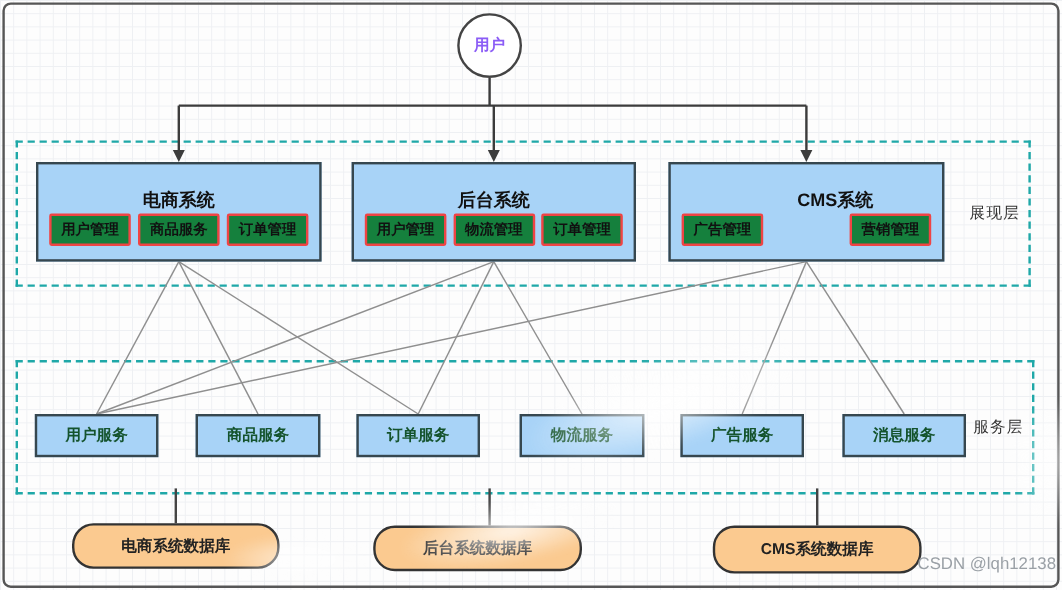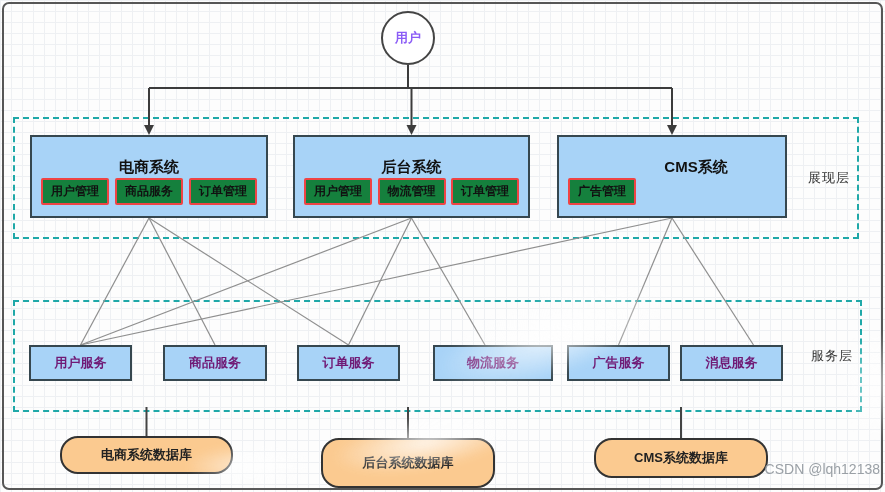--- a/index.html
+++ b/index.html
@@ -21,21 +21,21 @@
   }
   .sysbox{position:absolute;top:135px;height:83px;background:#a8d3f7;border:2px solid #36474f;box-sizing:border-box;z-index:3;}
   .sys-title{margin-top:21px;text-align:center;font-size:15px;font-weight:bold;color:#111;}
   .sys-modules{position:absolute;left:9px;right:9px;bottom:11px;display:flex;justify-content:space-between;}
   .module{
     background:#15803d;border:2px solid #ef4444;border-radius:2px;box-sizing:border-box;
     width:68px;height:27px;line-height:23px;text-align:center;font-size:12px;font-weight:bold;color:#111;white-space:nowrap;
   }
   .svcbox{
     position:absolute;top:345px;height:36px;background:#a8d3f7;border:2px solid #36474f;box-sizing:border-box;
-    display:flex;align-items:center;justify-content:center;font-size:13px;font-weight:bold;color:#701a75;z-index:3;
+    display:flex;align-items:center;justify-content:center;font-size:13px;font-weight:bold;color:#14532d;z-index:3;
   }
   .dbbox{
     position:absolute;background:#fbca90;border:2px solid #333;border-radius:18px;box-sizing:border-box;
     display:flex;align-items:center;justify-content:center;font-size:13px;font-weight:bold;color:#222;z-index:3;
   }
   .smudge{position:absolute;background:radial-gradient(ellipse at center,rgba(255,255,255,.95) 0%,rgba(255,255,255,0) 70%);filter:blur(4px);z-index:4;pointer-events:none;}
   .watermark{position:absolute;right:5px;top:461px;font-size:14px;color:#9aa0a6;z-index:5;}
 </style>
 </head>
 <body>
@@ -89,36 +89,37 @@
       <div class="module">用户管理</div>
       <div class="module">物流管理</div>
       <div class="module">订单管理</div>
     </div>
   </div>
 
   <div class="sysbox" style="left:557px;width:230px;padding-left:48px;">
     <div class="sys-title">CMS系统</div>
     <div class="sys-modules">
       <div class="module">广告管理</div>
+      <div class="module">营销管理</div>
     </div>
   </div>
 
   <div class="layer layer-service">
     <span class="layer-label">服务层</span>
   </div>
 
   <div class="svcbox" style="left:29px;width:103px;">用户服务</div>
   <div class="svcbox" style="left:163px;width:104px;">商品服务</div>
   <div class="svcbox" style="left:297px;width:103px;">订单服务</div>
-  <div class="svcbox" style="left:433px;width:120px;">物流服务</div>
+  <div class="svcbox" style="left:433px;width:104px;">物流服务</div>
   <div class="svcbox" style="left:567px;width:103px;">广告服务</div>
-  <div class="svcbox" style="left:680px;width:103px;">消息服务</div>
+  <div class="svcbox" style="left:702px;width:103px;">消息服务</div>
 
   <div class="dbbox" style="left:60px;top:436px;width:173px;height:38px;">电商系统数据库</div>
-  <div class="dbbox" style="left:321px;top:438px;width:174px;height:50px;">后台系统数据库</div>
+  <div class="dbbox" style="left:311px;top:438px;width:174px;height:38px;">后台系统数据库</div>
   <div class="dbbox" style="left:594px;top:438px;width:174px;height:40px;">CMS系统数据库</div>
 
   <div class="smudge" style="left:430px;top:295px;width:250px;height:80px;transform:rotate(-18deg);opacity:.8;"></div>
   <div class="smudge" style="left:330px;top:415px;width:190px;height:55px;transform:rotate(-10deg);opacity:.85;"></div>
   <div class="smudge" style="left:185px;top:445px;width:130px;height:42px;opacity:.7;"></div>
   <div class="smudge" style="left:840px;top:330px;width:70px;height:110px;opacity:.6;"></div>
 
   <div class="watermark">CSDN @lqh12138</div>
 </div>
 

